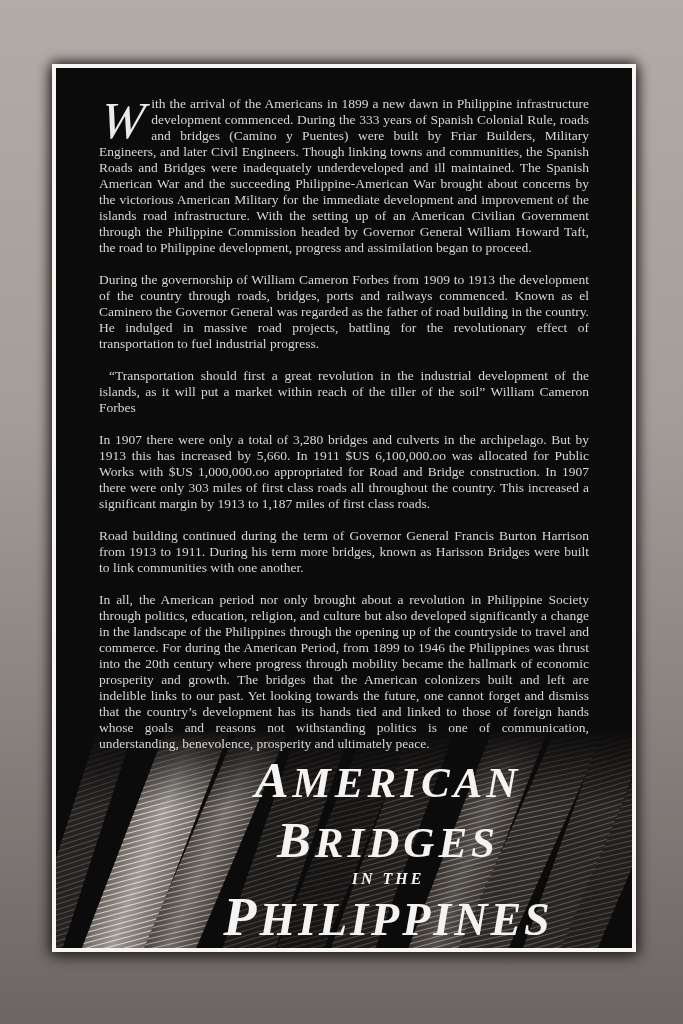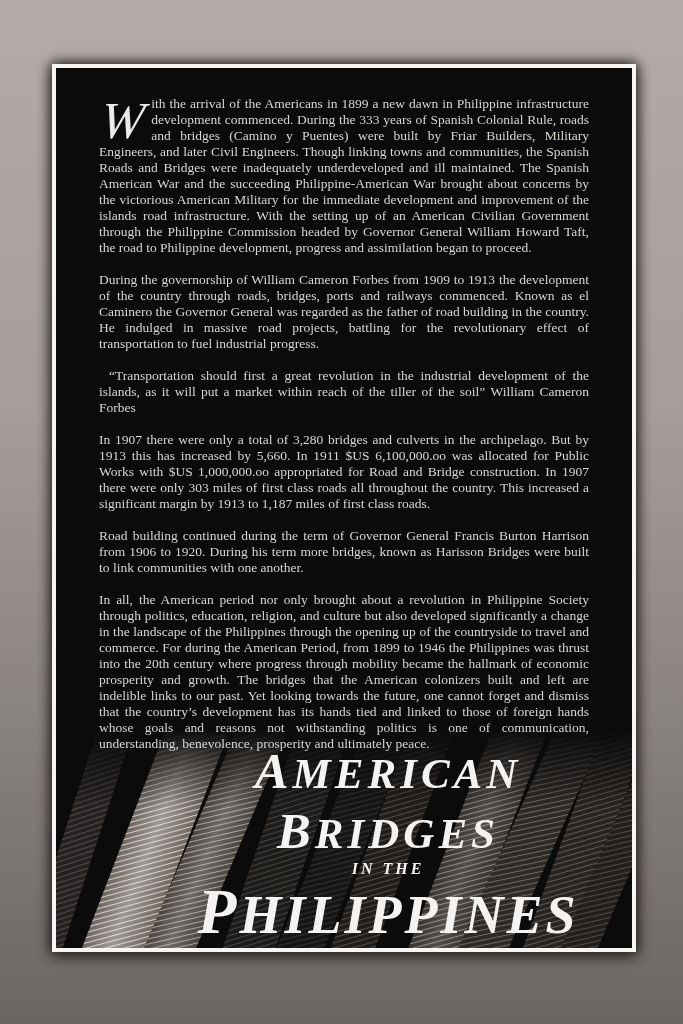--- a/index.html
+++ b/index.html
@@ -43,35 +43,35 @@
     color: #f4f3f1;
     font-family: "Liberation Serif", serif;
     font-weight: 700;
     z-index: 3;
     font-style: italic;
   }
   .title-line { margin: 0; line-height: 1; }
   .title-big { font-size: 43px; letter-spacing: 4px; }
   .title-big::first-letter { font-size: 118%; }
   .title-small { font-size: 16px; letter-spacing: 3px; margin: 5px 0 3px 0; }
-  .title-huge { font-size: 54px; letter-spacing: 3px; }
+  .title-huge { font-size: 46px; letter-spacing: 3px; }
   .title-huge::first-letter { font-size: 118%; }
   .t2 { margin-top: 9px; }
 </style>
 </head>
 <body>
 
 <div class="poster">
 
   <div class="text-col">
     <p><span class="dropcap">W</span><span>ith the arrival of the Americans in 1899 a new dawn in Philippine infrastructure development commenced.  During the 333 years of Spanish Colonial Rule, roads and bridges (Camino y Puentes) were built by Friar Builders, Military Engineers, and later Civil Engineers.   Though linking towns and communities, the Spanish Roads and Bridges were inadequately underdeveloped and ill maintained.  The Spanish American War and the succeeding Philippine-American War brought about concerns by the victorious American Military for the immediate development and improvement of the islands road infrastructure.  With the setting up of an American Civilian Government through the Philippine Commission headed by Governor General William Howard Taft, the road to Philippine development, progress and assimilation began to proceed.</span></p>
     <p>During the governorship of William Cameron Forbes from 1909 to 1913 the development of the country through roads, bridges, ports and railways commenced.  Known as el Caminero the Governor General was regarded as the father of road building in the country.  He indulged in massive road projects, battling for the revolutionary effect of transportation to fuel industrial progress.</p>
     <p class="quote">“Transportation should first a great revolution in the industrial development of the islands, as it will put a market within reach of the tiller of the soil” William Cameron Forbes</p>
     <p>In 1907 there were only a total of 3,280 bridges and culverts in the archipelago.  But by 1913 this has increased by 5,660.  In 1911 $US 6,100,000.oo was allocated for Public Works with $US 1,000,000.oo appropriated for Road and Bridge construction.  In 1907 there were only 303 miles of first class roads all throughout the country.  This increased a significant margin by 1913 to 1,187 miles of first class roads.</p>
-    <p>Road building continued during the term of Governor General Francis Burton Harrison from 1906 to 1920.  During his term more bridges, known as Harisson Bridges were built to link communities with one another.</p>
+    <p>Road building continued during the term of Governor General Francis Burton Harrison from 1913 to 1911.  During his term more bridges, known as Harisson Bridges were built to link communities with one another.</p>
     <p>In all, the American period nor only brought about a revolution in Philippine Society through politics, education, religion, and culture but also developed significantly a change in the landscape of the Philippines through the opening up of the countryside to travel and commerce.  For during the American Period, from 1899 to 1946 the Philippines was thrust into the 20th century where progress through mobility became the hallmark of economic prosperity and growth.  The bridges that the American colonizers built and left are indelible links to our past.  Yet looking towards the future, one cannot forget and dismiss that the country’s development has its hands tied and linked to those of foreign hands whose goals and reasons not withstanding politics is one of communication, understanding, benevolence, prosperity and ultimately peace.</p>
   </div>
 
   <div class="cables">
     <svg width="576" height="218" viewBox="0 0 576 218" preserveAspectRatio="none">
       <defs>
         <pattern id="wire" width="5" height="5" patternUnits="userSpaceOnUse" patternTransform="rotate(-36)">
           <path d="M0,2.5 H5" stroke="#e8e2dc" stroke-width="1.1"></path>
         </pattern>
         <linearGradient id="shine" x1="0" y1="0" x2="1" y2="0">

